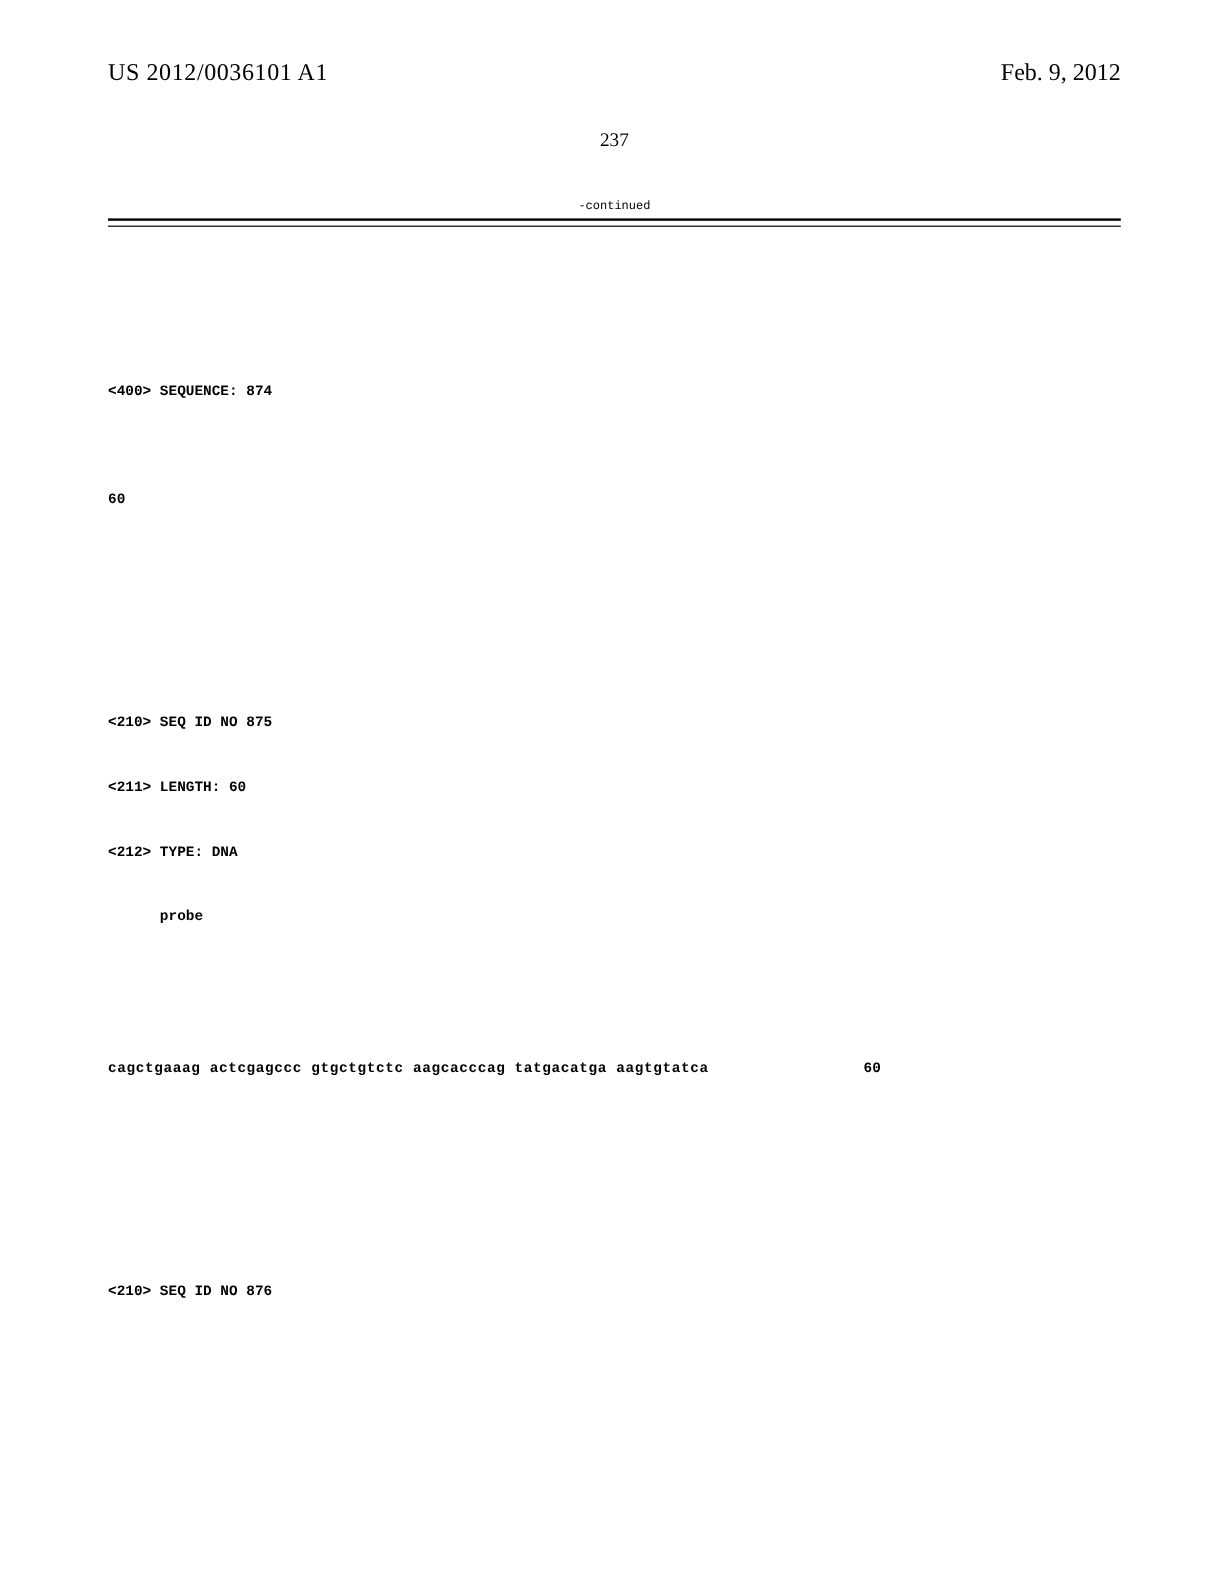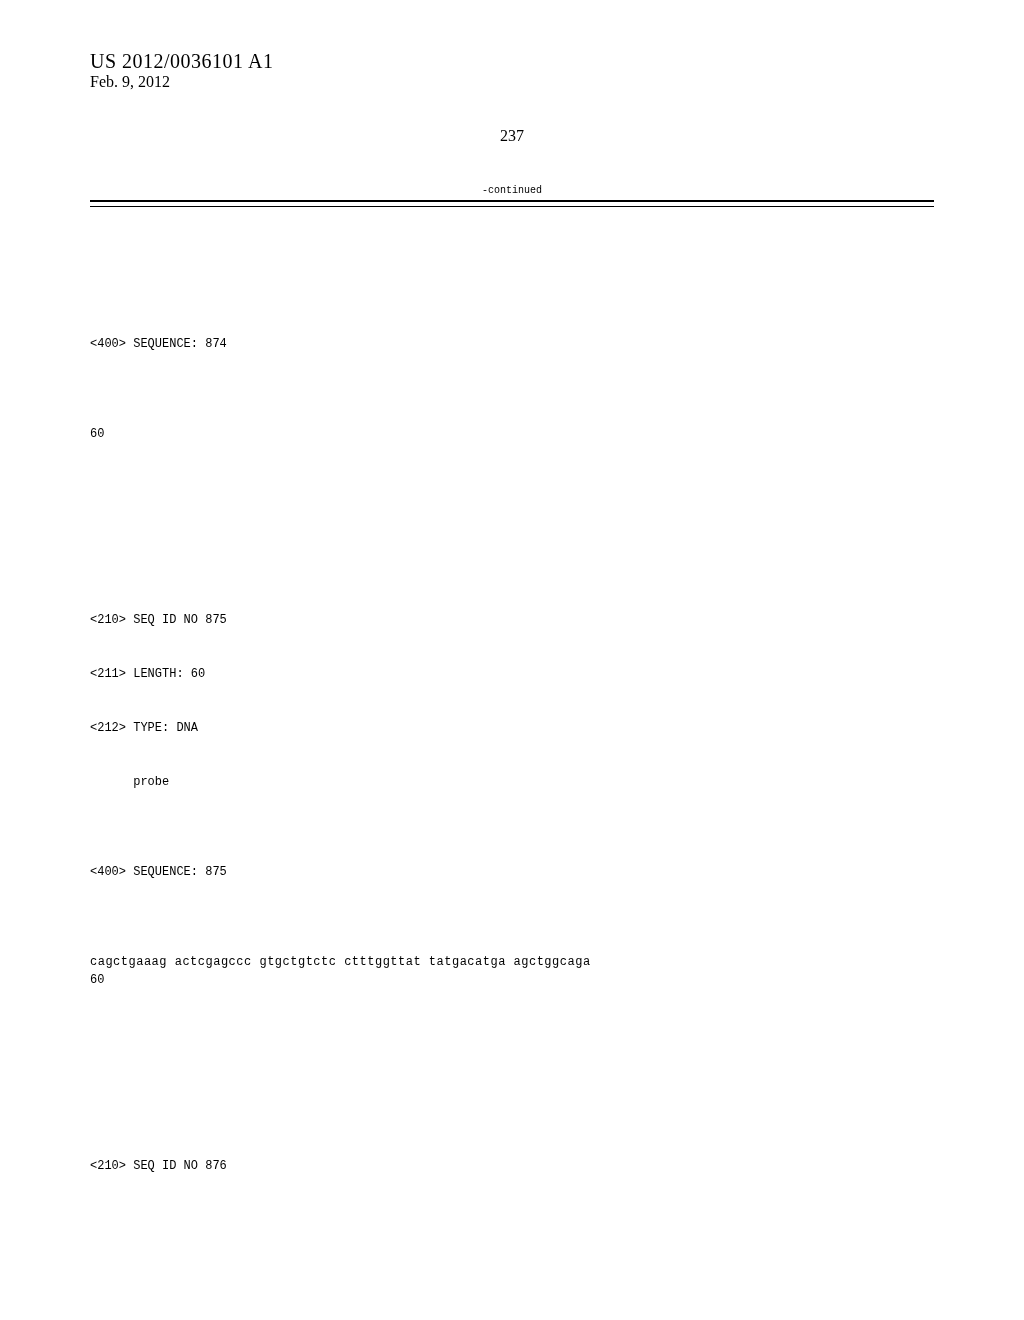--- a/index.html
+++ b/index.html
@@ -1,19 +1,18 @@
 <!DOCTYPE html>
 <html><head>
   <meta charset="utf-8">
   <style>
     * {
       margin: 0;
       padding: 0;
       box-sizing: border-box;
-      flex-direction: column;
     }
     body {
       font-family: "Times New Roman", Times, serif;
       background: #fff;
       width: 1024px;
       height: 1320px;
       padding: 50px 90px;
       position: relative;
     }
     .header {
@@ -21,21 +20,21 @@
       justify-content: space-between;
       align-items: baseline;
       margin-bottom: 30px;
       padding-bottom: 6px;
     }
     .pub-number {
       font-size: 20px;
       letter-spacing: 0.5px;
     }
     .pub-date {
-      font-size: 16px;
+      font-size: 20px;
     }
     .page-number {
       text-align: center;
       font-size: 16px;
       margin-bottom: 40px;
       margin-top: 12px;
     }
     .continued {
       font-family: "Courier New", Courier, monospace;
       font-size: 10px;
@@ -51,20 +50,21 @@
       margin-bottom: 20px;
     }
     .sequence-listing {
       font-family: "Courier New", Courier, monospace;
       font-size: 12px;
       line-height: 1.5;
       white-space: pre;
     }
     .seq-block {
       margin-bottom: 24px;
+      font-weight: bold;
     }
     .seq-line {
       display: flex;
       justify-content: space-between;
     }
     .seq-text {
       letter-spacing: 0.5px;
     }
     .seq-num {
       padding-right: 200px;
@@ -95,24 +95,23 @@
     </div>
   </div>
 
   
   <div class="seq-block">
     <div>&lt;210&gt; SEQ ID NO 875</div>
     <div>&lt;211&gt; LENGTH: 60</div>
     <div>&lt;212&gt; TYPE: DNA</div>
     <div>      probe</div>
     <br>
-    <div>&lt;400&gt; SEQUENCE: 875</div>
     <br>
     <div class="seq-line">
-      <span class="seq-text">cagctgaaag actcgagccc gtgctgtctc ctttggttat tatgacatga agctggcaga</span>
+      <span class="seq-text">cagctgaaag actcgagccc gtgctgtctc aagcacccag tatgacatga aagtgtatca</span>
       <span class="seq-num">60</span>
     </div>
   </div>
 
   
   <div class="seq-block">
     <div>&lt;210&gt; SEQ ID NO 876</div>
     
     
     

